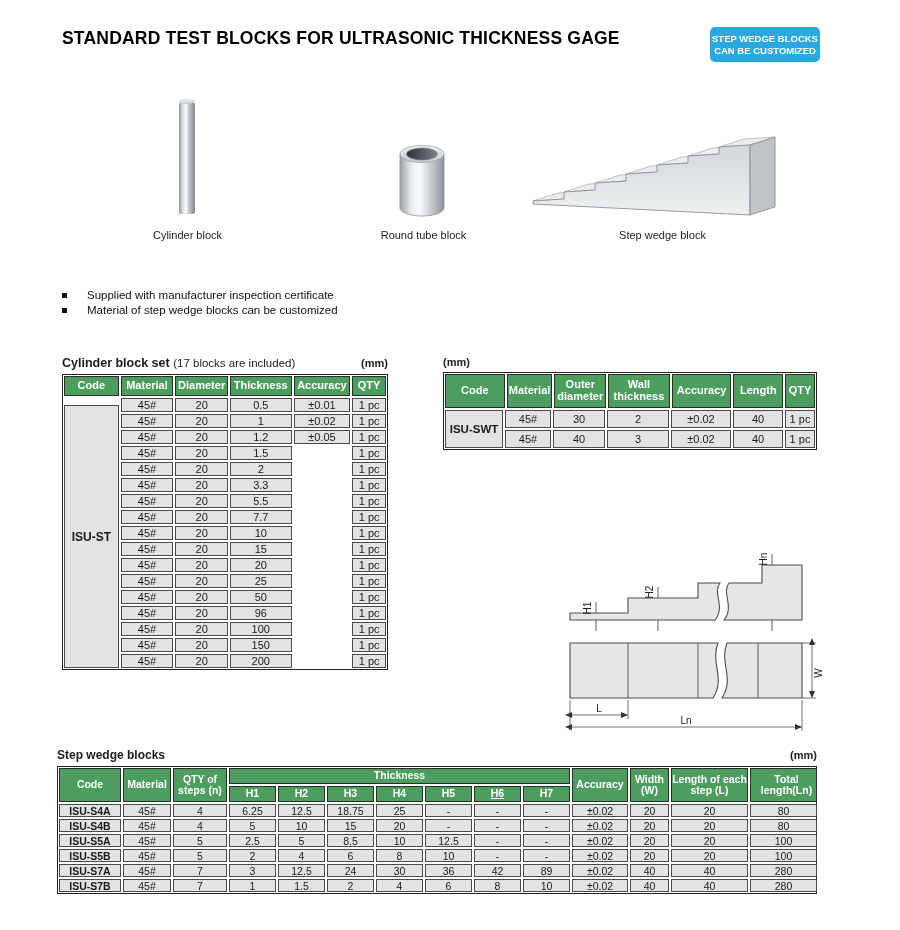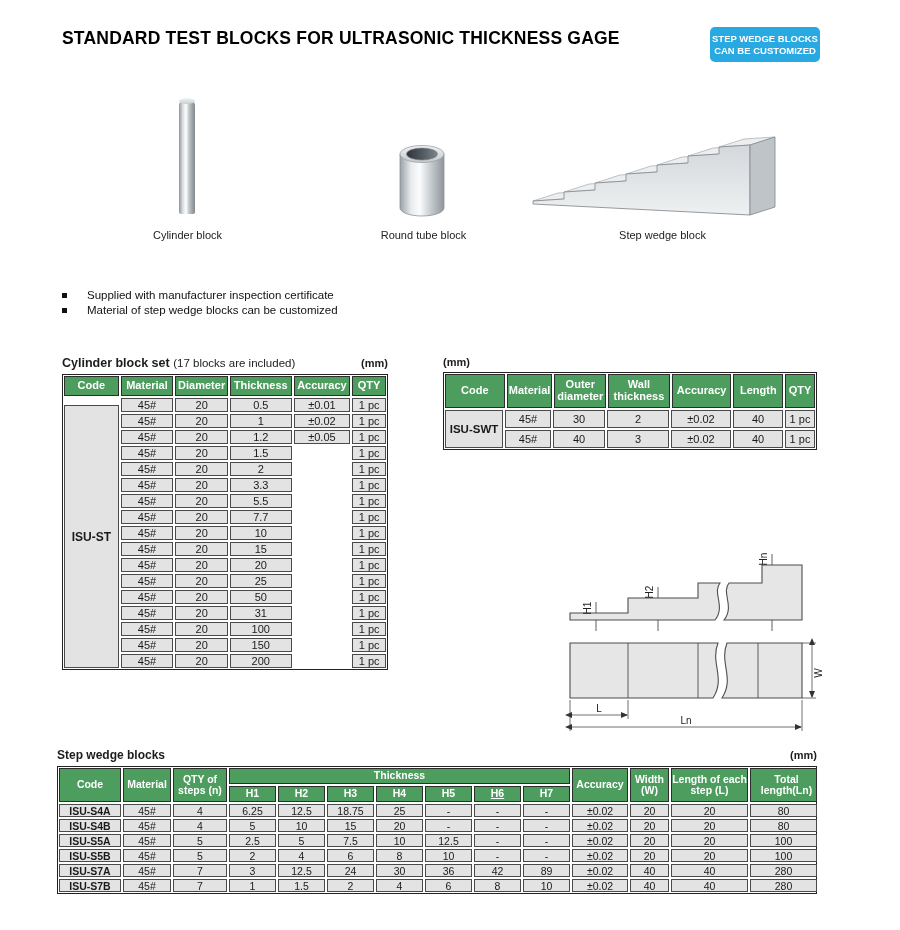--- a/index.html
+++ b/index.html
@@ -216,21 +216,21 @@
             <div class="cell">1.5</div>
             <div class="cell">2</div>
             <div class="cell">3.3</div>
             <div class="cell">5.5</div>
             <div class="cell">7.7</div>
             <div class="cell">10</div>
             <div class="cell">15</div>
             <div class="cell">20</div>
             <div class="cell">25</div>
             <div class="cell">50</div>
-            <div class="cell">31</div>
+            <div class="cell">96</div>
             <div class="cell">100</div>
             <div class="cell">150</div>
             <div class="cell">200</div>
           </div>
         <div class="vcol w-acc acc-col">
           <div class="cell g10">±0.01</div>
           <div class="cell g4">±0.02</div>
           <div class="cell g3">±0.05</div>
         </div>
         <div class="vcol w-qty">
@@ -414,21 +414,21 @@
             <div class="cell">20</div>
             <div class="cell">80</div>
           </div>
 
           <div class="sw-grid sw-row">
             <div class="cell bold">ISU-S5A</div>
             <div class="cell">45#</div>
             <div class="cell">5</div>
             <div class="cell">2.5</div>
             <div class="cell">5</div>
-            <div class="cell">7.5</div>
+            <div class="cell">8.5</div>
             <div class="cell">10</div>
             <div class="cell">12.5</div>
             <div class="cell">-</div>
             <div class="cell">-</div>
             <div class="cell">±0.02</div>
             <div class="cell">20</div>
             <div class="cell">20</div>
             <div class="cell">100</div>
           </div>
 

